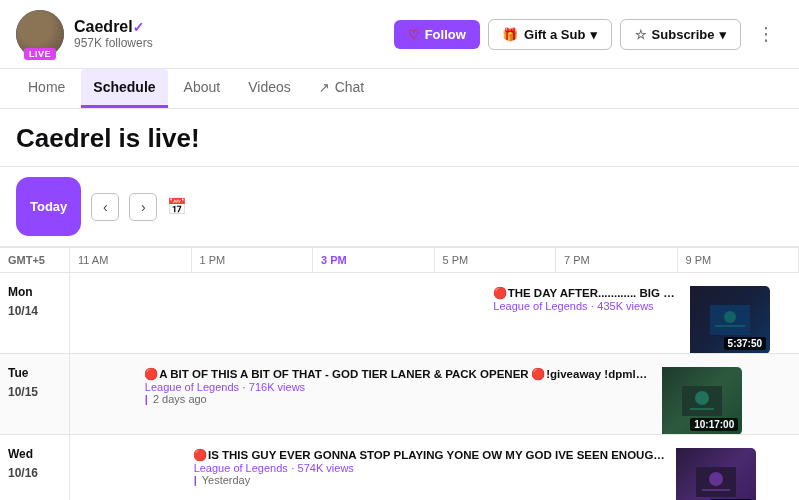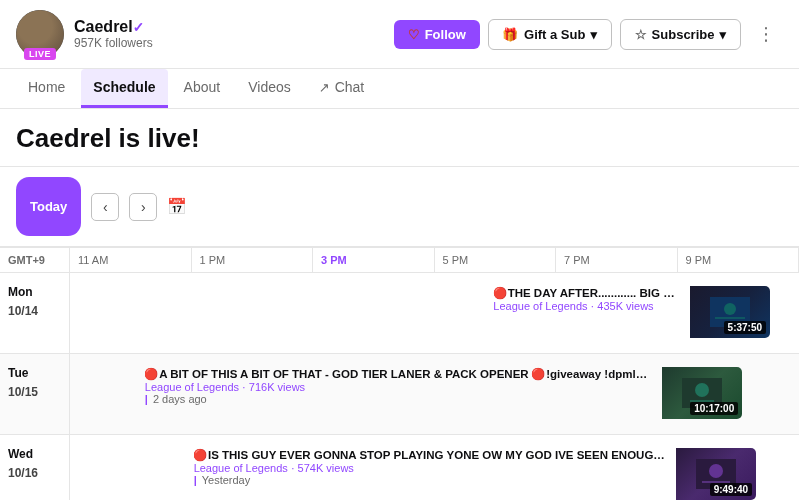--- a/index.html
+++ b/index.html
@@ -53,21 +53,21 @@
     .day-row { display: flex; background: #fff; border-bottom: 1px solid #e5e5e5; min-height: 80px; gap: 32px; }
     .day-row:nth-child(odd) { background: #fafafa; }
     .day-label { width: 70px; min-width: 70px; padding: 10px 8px; border-right: 1px solid #e5e5e5; font-size: 12px; font-weight: 600; color: #444; line-height: 1.6; }
     .day-label .day-name { font-weight: 700; color: #0e0e10; }
     .day-content { flex: 1; position: relative; min-height: 80px; overflow: hidden; }
 
     
     .event { position: absolute; top: 10px; border-radius: 5px; padding: 5px 8px; min-height: 60px; cursor: pointer; display: flex; flex-direction: column; gap: 2px; }
     .event-purple { background: #9147ff; color: #fff; }
     .event-default { background: transparent; }
-    .event-thumb { position: absolute; right: 0; top: 0; width: 80px; height: 52px; border-radius: 0 5px 5px 0; overflow: hidden; text-decoration: underline; }
+    .event-thumb { position: absolute; right: 0; top: 0; width: 80px; height: 68px; border-radius: 0 5px 5px 0; overflow: hidden; text-decoration: underline; }
     .thumb-img { width: 100%; height: 100%; background: linear-gradient(135deg, #1a1a2e 0%, #16213e 50%, #0f3460 100%); display: flex; align-items: center; justify-content: center; }
     .thumb-img-2 { background: linear-gradient(135deg, #1e3a2e 0%, #2d5a3e 50%, #1a4a2e 100%); }
     .thumb-img-3 { background: linear-gradient(135deg, #2a1a3e 0%, #4a2a6e 50%, #3a1a5e 100%); }
     .duration-badge { position: absolute; bottom: 4px; right: 4px; background: rgba(0,0,0,0.8); color: #fff; font-size: 10px; font-weight: 600; padding: 1px 4px; border-radius: 2px; }
     .event-title { font-size: 11.5px; font-weight: 600; color: #0e0e10; white-space: nowrap; overflow: hidden; text-overflow: ellipsis; max-width: calc(100% - 85px); }
     .event-meta { font-size: 11px; color: #9147ff; font-weight: 500; }
     .event-time-ago { font-size: 11px; color: #6a6a6a; display: flex; align-items: center; gap: 3px; }
     .event-time-ago::before { content: '|'; color: #9147ff; font-weight: 700; margin-right: 2px; }
     .live-row { background: #f0eaff; }
   </style>
@@ -127,21 +127,21 @@
 <div class="cal-toolbar">
   <button class="btn-today">Today</button>
   <button class="btn-nav">‹</button>
   <button class="btn-nav">›</button>
   <span class="cal-icon">📅</span>
 </div>
 
 <div class="schedule-container">
 
   <div class="time-header">
-    <div class="tz-cell">GMT+9</div>
+    <div class="tz-cell">GMT+5</div>
     <div class="time-cells">
       <div class="time-cell">11 AM</div>
       <div class="time-cell">1 PM</div>
       <div class="time-cell current">3 PM</div>
       <div class="time-cell">5 PM</div>
       <div class="time-cell">7 PM</div>
       <div class="time-cell">9 PM</div>
     </div>
   </div>
 

